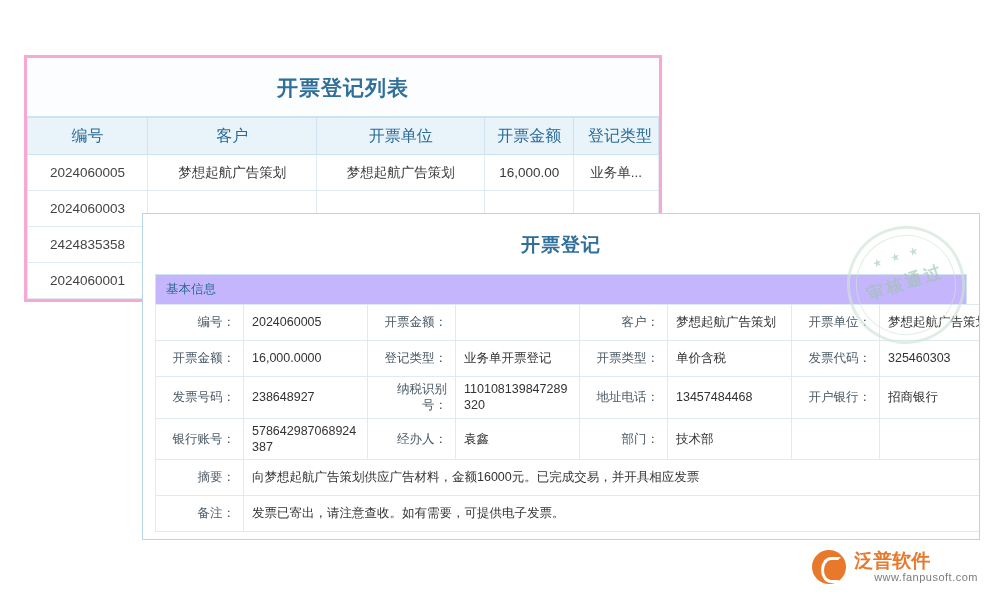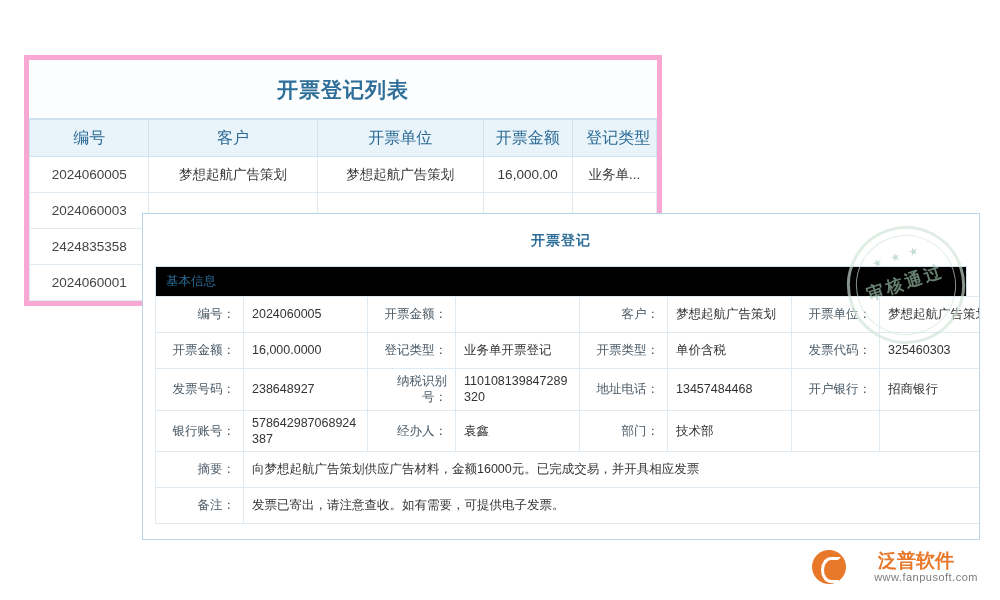--- a/index.html
+++ b/index.html
@@ -16,21 +16,21 @@
     color: #333;
   }
 
   
   .list-window {
     position: absolute;
     left: 24px;
     top: 55px;
     width: 638px;
     background: #737373;
-    border: 5px solid #f9a8d4;
+    border: 3px solid #f9a8d4;
     box-sizing: border-box;
   }
   .list-title {
     text-align: center;
     font-size: 21px;
     font-weight: bold;
     color: #2f6f99;
     padding: 16px 0 14px 0;
     background: #fbfdff;
     border-bottom: 1px solid #cfe2f0;
@@ -80,29 +80,29 @@
     top: 213px;
     width: 838px;
     height: 327px;
     background: #ffffff;
     border: 1px solid #b9d5e8;
     box-sizing: border-box;
     overflow: hidden;
   }
   .detail-title {
     text-align: center;
-    font-size: 14px;
+    font-size: 19px;
     font-weight: bold;
     color: #2f6f99;
     padding: 18px 0 16px 0;
     letter-spacing: 1px;
   }
   .section-bar {
     margin: 0 12px;
-    background: #000000;
+    background: #c4b5fd;
     border: 1px solid #cfe2f0;
     border-bottom: none;
     font-size: 12.5px;
     color: #2b6b95;
     padding: 6px 10px;
     box-sizing: border-box;
   }
   table.detail-table {
     border-collapse: collapse;
     width: calc(100% - 24px);
@@ -198,21 +198,20 @@
     width: 14px; height: 20px;
     border: 3px solid #ffffff;
     border-right-color: transparent;
     border-radius: 50% 0 0 50%;
   }
   .logo-text-main {
     font-size: 19px;
     font-weight: bold;
     color: #e8782a;
     line-height: 1.1;
-    text-align: center;
   }
   .logo-text-sub {
     font-size: 11px;
     color: #7b7b7b;
     letter-spacing: 0.5px;
     margin-left: 20px;
   }
 </style>
 </head>
 <body>

